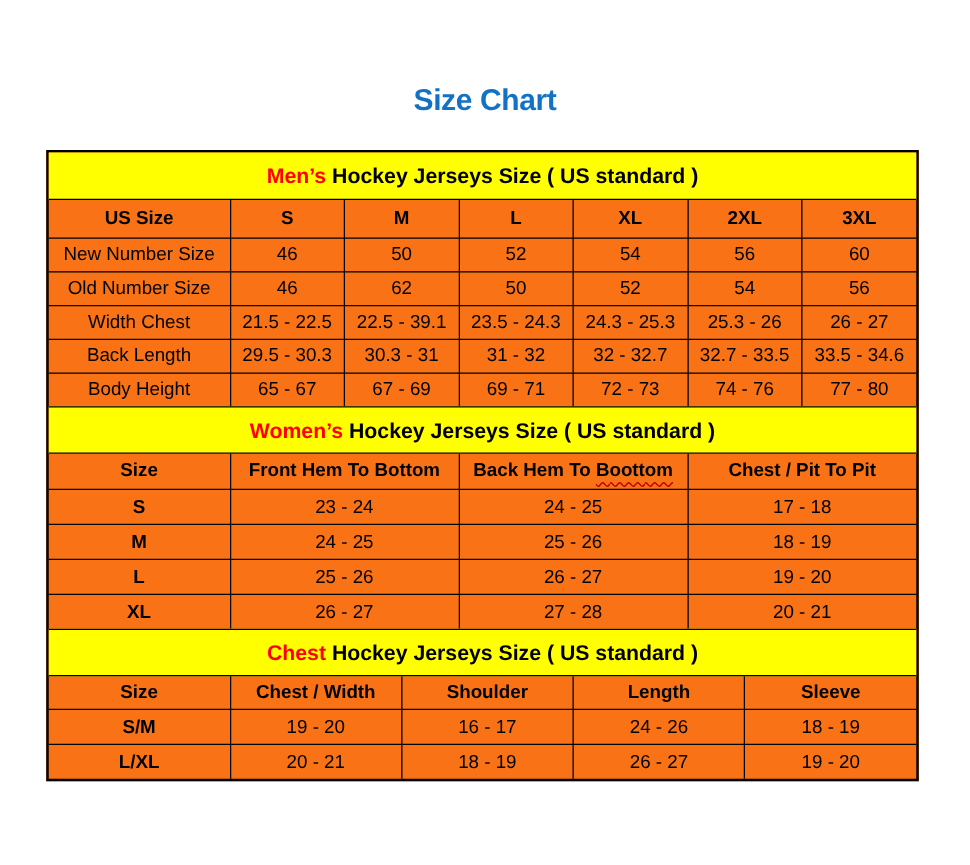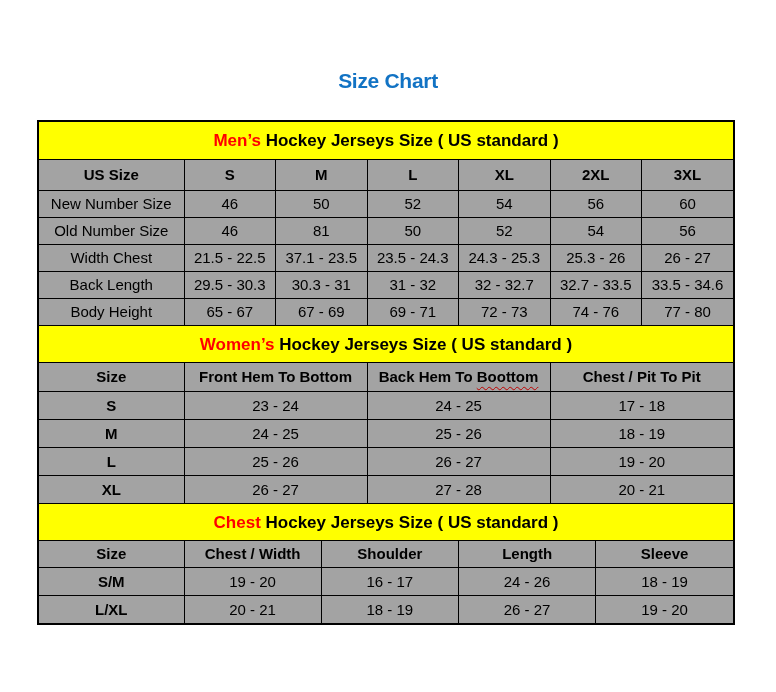--- a/index.html
+++ b/index.html
@@ -7,32 +7,32 @@
   body {
     width: 776px; height: 692px;
     font-family: "Liberation Sans", "DejaVu Sans", sans-serif;
     color: #000;
   }
   .page { width: 776px; height: 692px; padding-top: 62px; overflow: hidden; }
 
   .page-title {
     margin: 0 0 0 0;
     text-align: center;
-    font-size: 21px;
+    font-size: 24px;
     font-weight: bold;
     letter-spacing: -0.3px;
     color: #1273C4;
     line-height: 37px;
   }
 
   .chart-box {
     width: 698px;
     margin: 21px 0 0 37px;
     border: 2px solid #000;
-    background: #a3a3a3;
+    background: #f97316;
   }
 
   .banner {
     background: #FFFF00;
     text-align: center;
     font-weight: bold;
     font-size: 17px;
     line-height: 37px;
     height: 38px;
     border-bottom: 1.5px solid #000;
@@ -122,30 +122,30 @@
           <td>46</td>
           <td>50</td>
           <td>52</td>
           <td>54</td>
           <td>56</td>
           <td>60</td>
         </tr>
         <tr>
           <td class="rlabel">Old Number Size</td>
           <td>46</td>
-          <td>81</td>
+          <td>62</td>
           <td>50</td>
           <td>52</td>
           <td>54</td>
           <td>56</td>
         </tr>
         <tr>
           <td class="rlabel">Width Chest</td>
           <td>21.5 - 22.5</td>
-          <td>37.1 - 23.5</td>
+          <td>22.5 - 39.1</td>
           <td>23.5 - 24.3</td>
           <td>24.3 - 25.3</td>
           <td>25.3 - 26</td>
           <td>26 - 27</td>
         </tr>
         <tr>
           <td class="rlabel">Back Length</td>
           <td>29.5 - 30.3</td>
           <td>30.3 - 31</td>
           <td>31 - 32</td>

